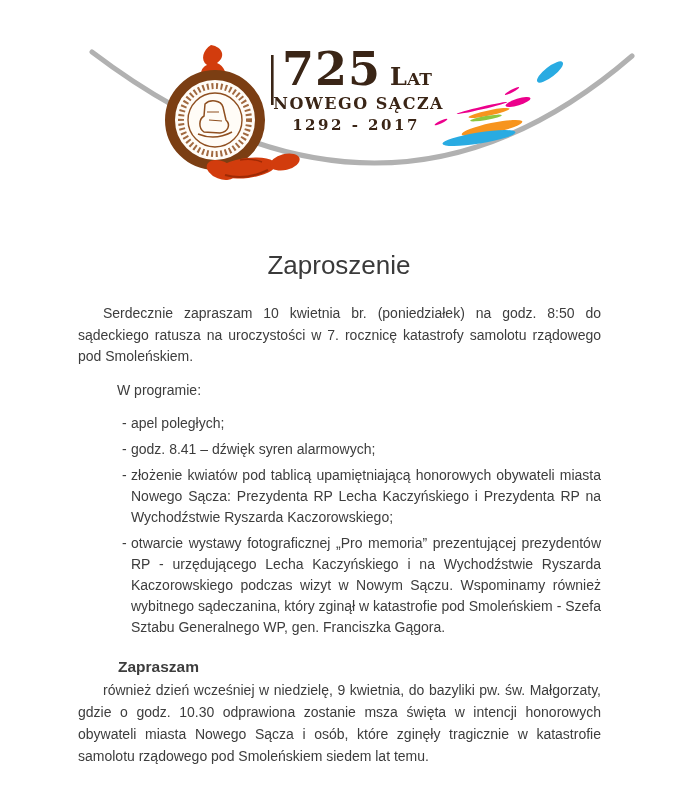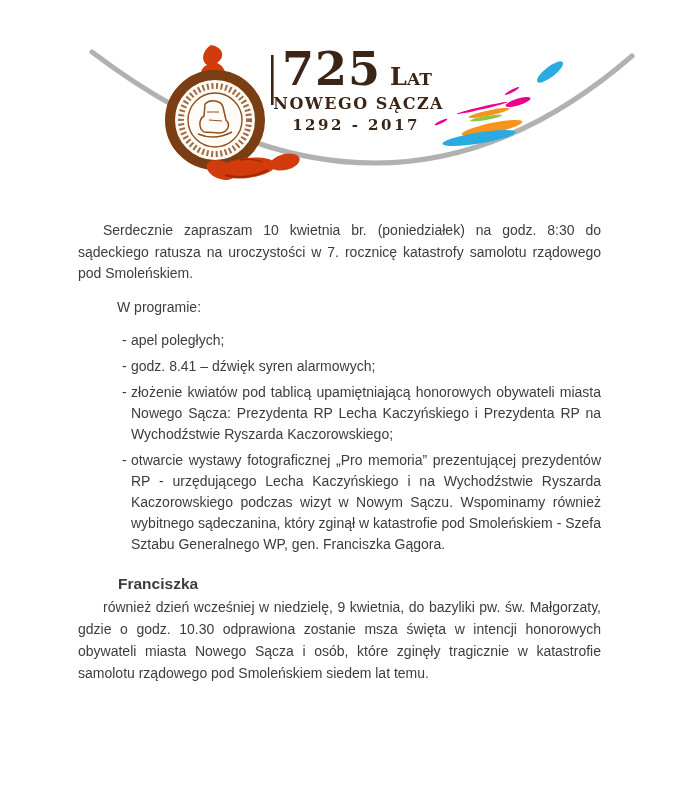--- a/index.html
+++ b/index.html
@@ -143,38 +143,39 @@
     <div class="logo-text">
       <div class="logo-line1">
         <span class="logo-num">725</span><span class="logo-lat">Lat</span>
       </div>
       <div class="logo-city">NOWEGO SĄCZA</div>
       <div class="logo-period">1292 - 2017</div>
     </div>
   </div>
 
 
+  <h1 class="doc-title">Zaproszenie</h1>
 
-  <p class="para">Serdecznie zapraszam 10 kwietnia br. (poniedziałek) na godz. 8:30 do sądeckiego ratusza na uroczystości w 7. rocznicę katastrofy samolotu rządowego pod Smoleńskiem.</p>
+  <p class="para">Serdecznie zapraszam 10 kwietnia br. (poniedziałek) na godz. 8:50 do sądeckiego ratusza na uroczystości w 7. rocznicę katastrofy samolotu rządowego pod Smoleńskiem.</p>
 
   <div>
     <div class="prog-head">W programie:</div>
 
     <div class="prog-item">
       <span class="dash">-</span><span>apel poległych;</span>
     </div>
     <div class="prog-item">
       <span class="dash">-</span><span>godz. 8.41 – dźwięk syren alarmowych;</span>
     </div>
     <div class="prog-item">
       <span class="dash">-</span><span>złożenie kwiatów pod tablicą upamiętniającą honorowych obywateli miasta Nowego Sącza: Prezydenta RP Lecha Kaczyńskiego i Prezydenta RP na Wychodźstwie Ryszarda Kaczorowskiego;</span>
     </div>
     <div class="prog-item">
       <span class="dash">-</span><span>otwarcie wystawy fotograficznej „Pro memoria” prezentującej prezydentów RP - urzędującego Lecha Kaczyńskiego i na Wychodźstwie Ryszarda Kaczorowskiego podczas wizyt w Nowym Sączu. Wspominamy również wybitnego sądeczanina, który zginął w katastrofie pod Smoleńskiem - Szefa Sztabu Generalnego WP, gen. Franciszka Gągora.</span>
     </div>
   </div>
 
   <div>
-    <span class="closing-head">Franciszka</span>
+    <span class="closing-head">Zapraszam</span>
     <p class="closing-para">również dzień wcześniej w niedzielę, 9 kwietnia, do bazyliki pw. św. Małgorzaty, gdzie o godz. 10.30 odprawiona zostanie msza święta w intencji honorowych obywateli miasta Nowego Sącza i osób, które zginęły tragicznie w katastrofie samolotu rządowego pod Smoleńskiem siedem lat temu.</p>
   </div>
 
 </div>
 
 </body></html>

